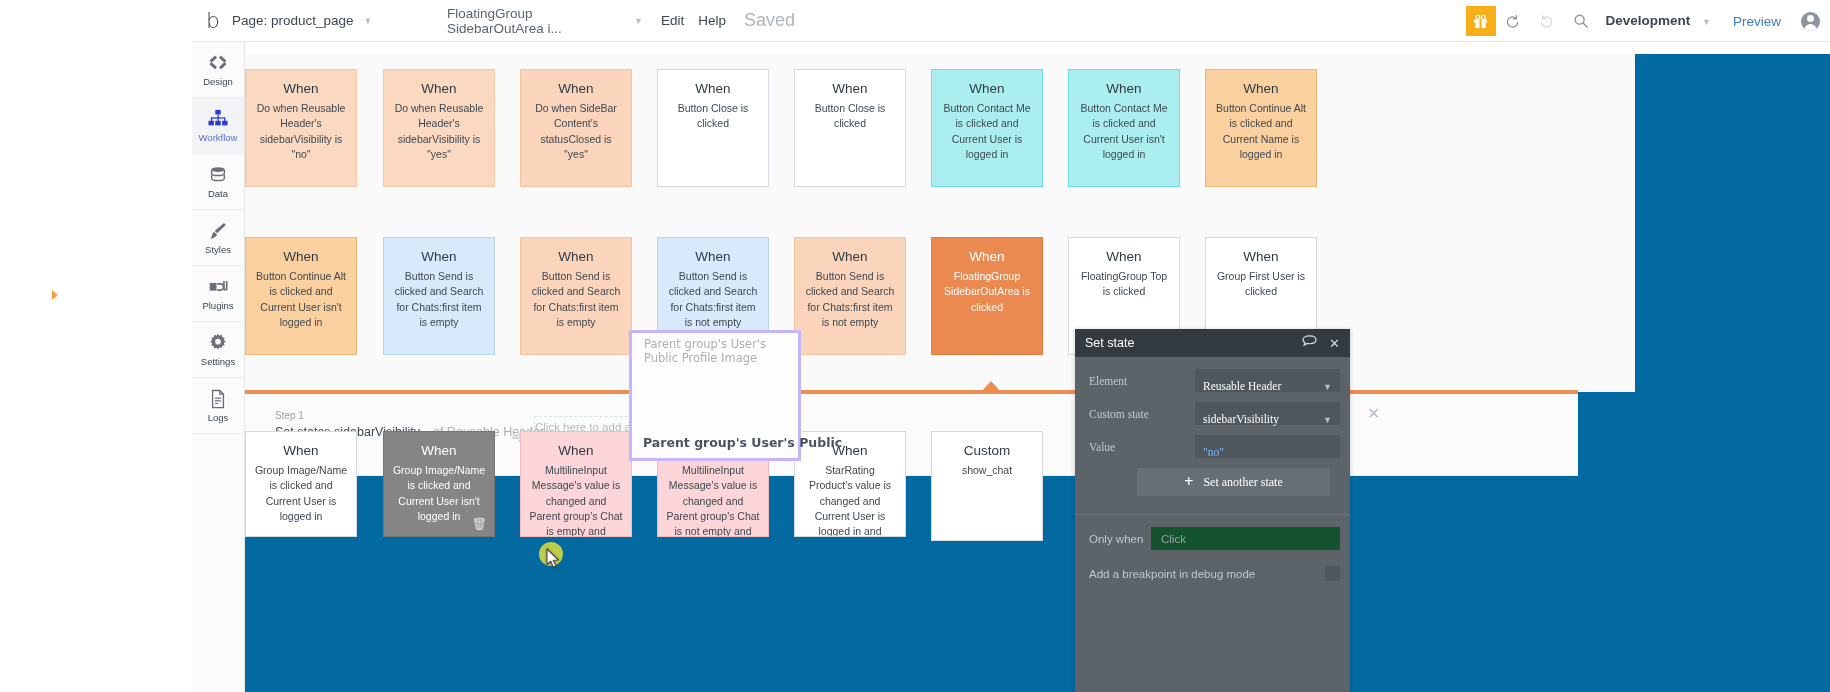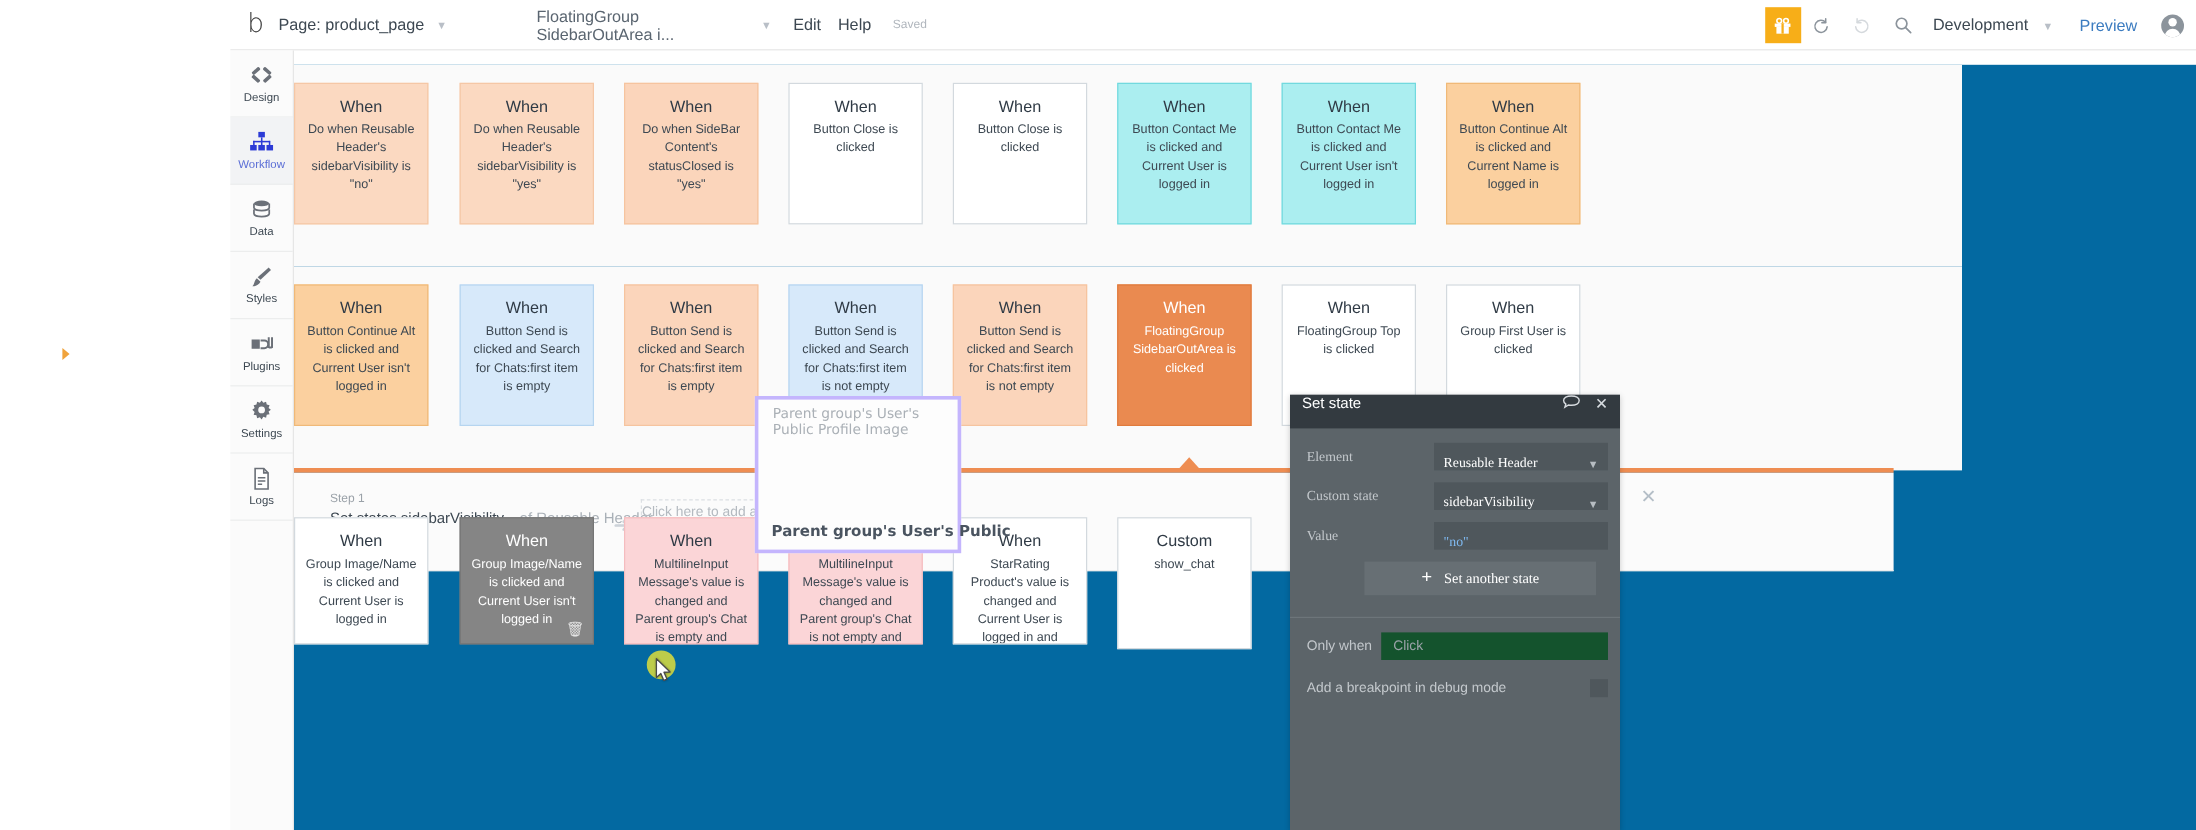--- a/index.html
+++ b/index.html
@@ -28,36 +28,36 @@
     font-size: 13.5px; color: #3d4852; padding-right: 4px;
   }
   .tb-select .caret {
     margin-left: 10px; color: #b9bfc7; font-size: 9px;
   }
   .tb-page { width: 215px; }
   .tb-elem { width: 200px; color: #5a6570; }
   .tb-link {
     font-size: 13.5px; color: #3d4852; margin-left: 14px; cursor: pointer;
   }
-  .tb-saved { font-size: 10px; color: #b0b6bd; margin-left: 18px; }
+  .tb-saved { font-size: 18px; color: #b0b6bd; margin-left: 18px; }
   .tb-right {
     position: absolute; right: 10px; top: 0; height: 42px;
     display: flex; align-items: center;
   }
   .gift-btn {
     width: 30px; height: 30px; background: #f7ae18;
     display: flex; align-items: center; justify-content: center;
     color: #fff; font-size: 16px; cursor: pointer;
   }
   .ic-btn {
     width: 34px; height: 42px; display: flex; align-items: center;
     justify-content: center; color: #8c949c; font-size: 17px; cursor: pointer;
   }
   .ic-btn.dim { color: #d5d9dd; }
-  .tb-ver { font-size: 13.5px; color: #3d4852; margin: 0 2px 1px 8px; cursor:pointer;}
+  .tb-ver { font-size: 13.5px; color: #3d4852; margin: 0 2px 1px 8px; cursor:pointer;font-weight:bold;}
   .tb-ver .caret { margin-left: 8px; color: #b9bfc7; font-size: 9px; }
   .tb-preview { font-size: 13.5px; color: #3c7cc0; margin-left: 20px; cursor: pointer; }
   .avatar-ic {
     width: 19px; height: 19px; border-radius: 50%; background: #8c949c;
     margin-left: 20px; position: relative; overflow: hidden; cursor: pointer;
   }
   .avatar-ic::before {
     content: ''; position: absolute; width: 7px; height: 7px; border-radius: 50%;
     background: #fff; left: 6px; top: 3.5px;
   }
@@ -177,21 +177,21 @@
     color: #4a5460; font-weight: bold; font-family: "DejaVu Sans", sans-serif;
     white-space: nowrap;
   }
 
   
   .panel {
     position: absolute; left: 1075px; top: 329px; width: 275px; height: 363px;
     background: #5c6469; z-index: 60; box-shadow: 0 1px 5px rgba(0,0,0,.2);
   }
   .panel-head {
-    height: 28px; background: #333a40; display: flex; align-items: flex-start;
+    height: 28px; background: #333a40; display: flex; align-items: center;
     padding: 0 10px; color: #ffffff; font-size: 12.5px;
   }
   .panel-head .sp { flex: 1; }
   .panel-head .ic { color: #d7dbdf; font-size: 13px; margin-left: 12px; cursor: pointer; }
   .panel-body { padding: 12px 10px 0 14px; font-family: Liberation Serif, serif; }
   .prow { display: flex; align-items: center; height: 23px; margin-bottom: 10px; }
   .prow .plabel { width: 106px; font-size: 11.5px; color: #c3c8cc; }
   .pfield {
     flex: 1; height: 23px; background: #4f575c; display: flex; align-items: flex-end;
     padding: 0 8px; font-size: 11.5px; color: #ffffff; cursor: pointer;

